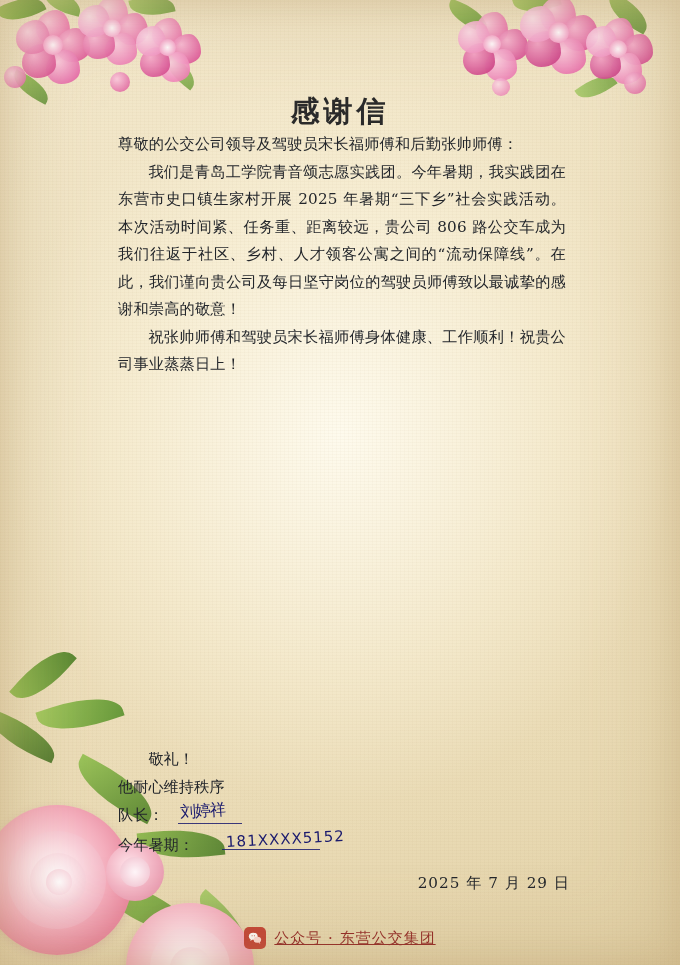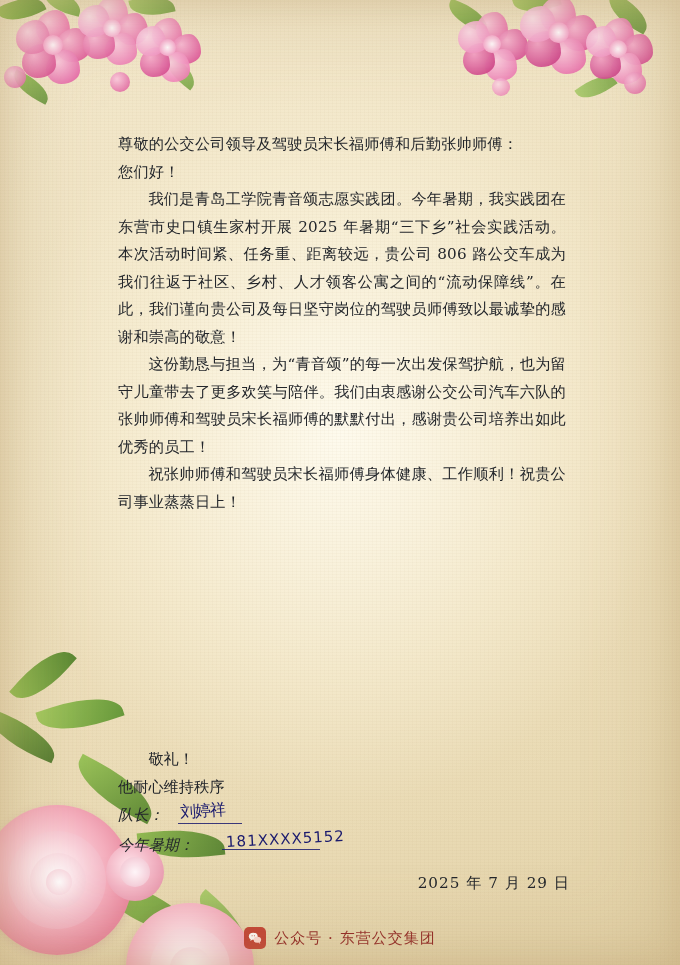--- a/index.html
+++ b/index.html
@@ -96,21 +96,21 @@
     width: 450px;
     color: #23262b;
     font-size: 15.2px;
     line-height: 28px;
     font-family: "DejaVu Serif", "Liberation Serif", serif;
   }
   .sig-row {
     position: relative;
     height: 30px;
   }
-  .sig-label { display: inline-block; font-style: italic; }
+  .sig-label { display: inline-block; }
   .handwrite {
     position: absolute;
     font-family: "DejaVu Sans", sans-serif;
     color: #1b1b6e;
     transform: rotate(-4deg);
   }
   .sig-name {
     left: 62px; top: -4px;
     font-size: 16px;
     letter-spacing: -1px;
@@ -144,20 +144,21 @@
     bottom: 16px;
     display: flex;
     align-items: center;
     justify-content: center;
     gap: 8px;
     color: #8b1a1a;
     font-size: 15px;
     letter-spacing: 1px;
     font-family: "DejaVu Serif", "Liberation Serif", serif;
     opacity: 0.92;
+    text-decoration: underline;
   }
   .wechat-badge {
     width: 22px; height: 22px;
     border-radius: 5px;
     background: #c0392b;
     display: inline-flex;
     align-items: center;
     justify-content: center;
   }
 </style>
@@ -272,26 +273,25 @@
     <div style="position:absolute;left:192px;top:294px;width:42px;height:42px;border-radius:50%;
          background:radial-gradient(circle, #fffdfe 0%, #f8d3dd 100%);"></div>
 
     <div style="position:absolute;left:128px;top:190px;width:58px;height:58px;border-radius:50%;
          background:radial-gradient(circle at 40% 40%, #ffe6ec 0%, #f3b7c6 45%, #e0869e 100%);"></div>
     <div style="position:absolute;left:142px;top:204px;width:30px;height:30px;border-radius:50%;
          background:radial-gradient(circle, #fff6f9 0%, #f0bccb 100%);"></div>
   </div>
 
   <div class="content">
+    <div class="letter-title">感谢信</div>
 
     <div class="body-text">
       <p>尊敬的公交公司领导及驾驶员宋长福师傅和后勤张帅师傅：</p>
-      <p>您们好！</p>
       <p class="indent">我们是青岛工学院青音颂志愿实践团。今年暑期，我实践团在东营市史口镇生家村开展 2025 年暑期“三下乡”社会实践活动。本次活动时间紧、任务重、距离较远，贵公司 806 路公交车成为我们往返于社区、乡村、人才领客公寓之间的“流动保障线”。在此，我们谨向贵公司及每日坚守岗位的驾驶员师傅致以最诚挚的感谢和崇高的敬意！</p>
-      <p class="indent">这份勤恳与担当，为“青音颂”的每一次出发保驾护航，也为留守儿童带去了更多欢笑与陪伴。我们由衷感谢公交公司汽车六队的张帅师傅和驾驶员宋长福师傅的默默付出，感谢贵公司培养出如此优秀的员工！</p>
       <p class="indent">祝张帅师傅和驾驶员宋长福师傅身体健康、工作顺利！祝贵公司事业蒸蒸日上！</p>
     </div>
 
     <div class="sign-block">
       <div class="indent">敬礼！</div>
       <div>他耐心维持秩序</div>
 
       <div class="sig-row">
         <span class="sig-label">队长：</span>
         <span class="handwrite sig-name">刘婷祥</span>

